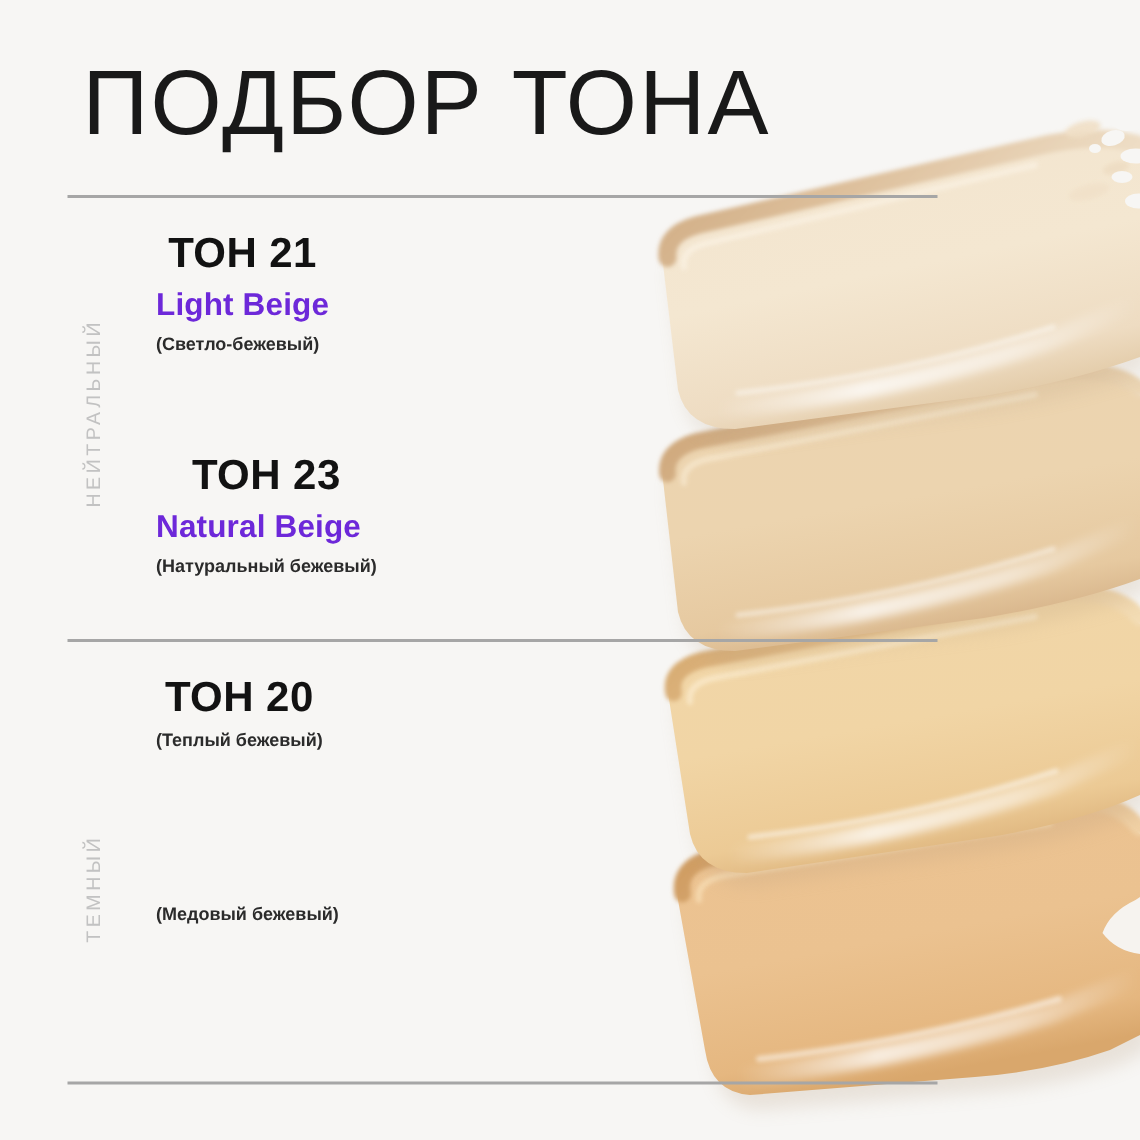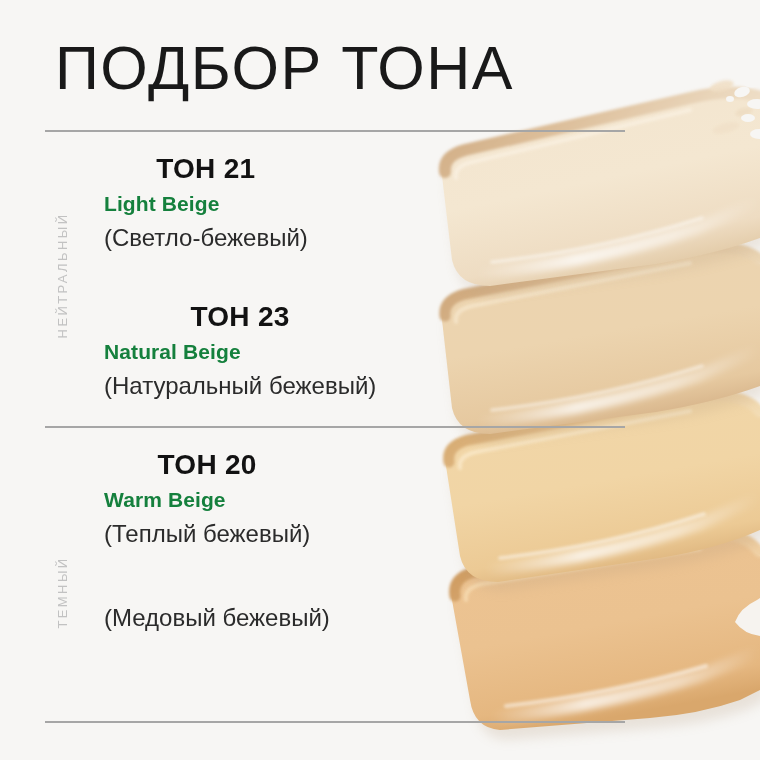--- a/index.html
+++ b/index.html
@@ -101,29 +101,29 @@
     font-weight: 700;
     color: #121212;
     line-height: 1.18;
     letter-spacing: 0.3px;
     white-space: nowrap;
     text-align: center;
   }
   .shade-en {
     font-size: 21px;
     font-weight: 700;
-    color: #15803d;
+    color: #6d28d9;
     line-height: 1.3;
     margin-top: 5px;
     letter-spacing: 0.1px;
     white-space: nowrap;
   }
   .shade-ru {
-    font-size: 24px;
-    font-weight: 400;
+    font-size: 12px;
+    font-weight: 700;
     color: #2b2b2b;
     line-height: 1.3;
     margin-top: 5px;
     white-space: nowrap;
   }
 </style>
 </head>
 <body>
 
 <div class="canvas">
@@ -286,21 +286,20 @@
   </div>
 
   <div class="shade s2">
     <div class="shade-code">ТОН 23</div>
     <div class="shade-en">Natural Beige</div>
     <div class="shade-ru">(Натуральный бежевый)</div>
   </div>
 
   <div class="shade s3">
     <div class="shade-code">ТОН 20</div>
-    <div class="shade-en">Warm Beige</div>
     <div class="shade-ru">(Теплый бежевый)</div>
   </div>
 
   <div class="shade s4">
     <div class="shade-ru">(Медовый бежевый)</div>
   </div>
 
 </div>
 
 </body></html>

